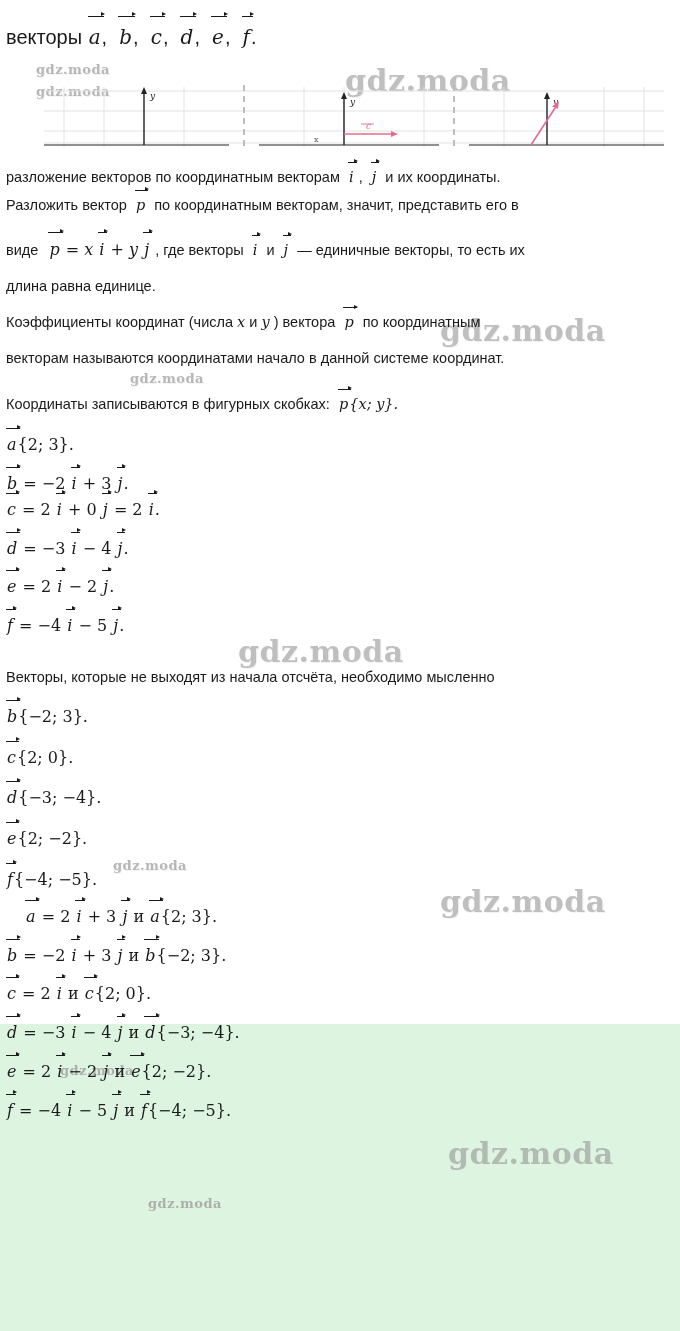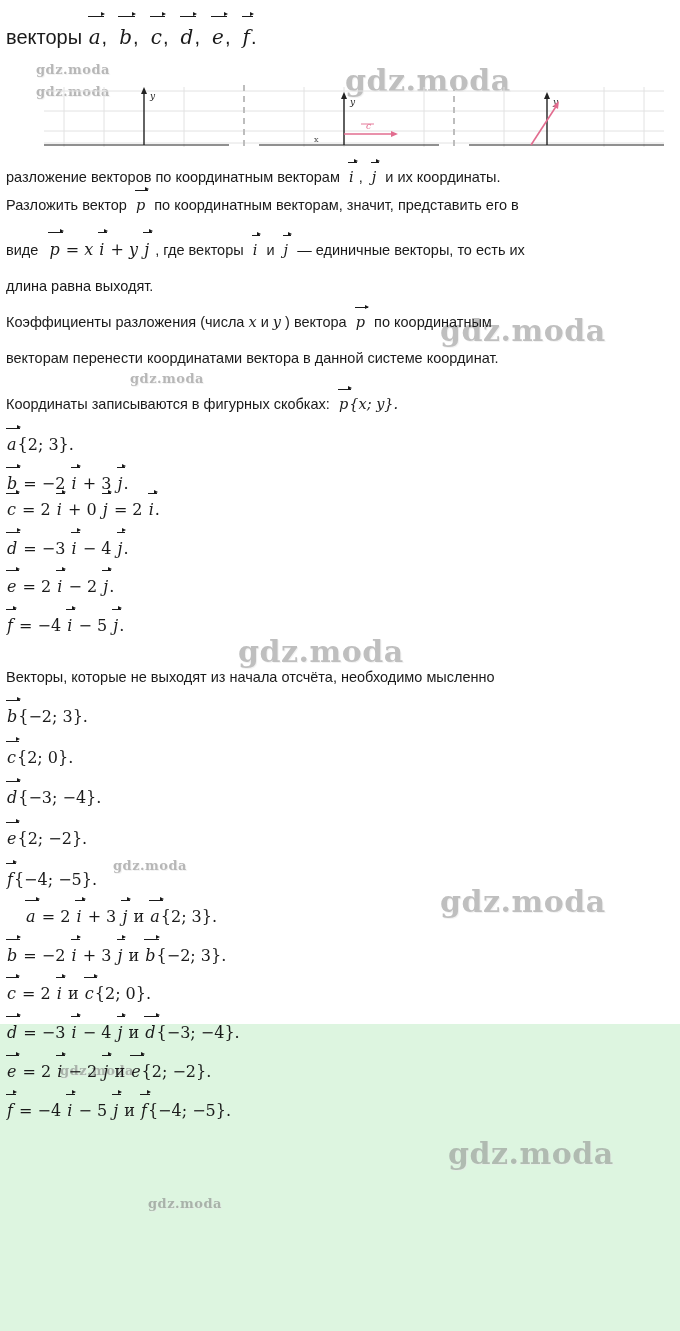--- a/index.html
+++ b/index.html
@@ -188,36 +188,36 @@
         <span class="vec"><span class="it">j</span></span>
       </span>
       <span>, где векторы</span>
       &nbsp;<span class="vec"><span class="it">i</span></span>&nbsp;
       <span>и</span>
       &nbsp;<span class="vec"><span class="it">j</span></span>&nbsp;
       <span>— единичные векторы, то есть их</span>
     </div>
 
     <div class="line" style="margin-top:14px;">
-      <span>длина равна выходят.</span>
+      <span>длина равна единице.</span>
     </div>
 
 
     <div class="line" style="margin-top:14px;">
-      <span>Коэффициенты разложения (числа</span>
+      <span>Коэффициенты координат (числа</span>
       <span class="it">x</span>
       <span>и</span>
       <span class="it">y</span>
       <span>) вектора</span>
       &nbsp;<span class="vec"><span class="it">p</span></span>&nbsp;
       <span>по координатным</span>
     </div>
 
     <div class="line" style="margin-top:14px;">
-      <span>векторам перенести координатами вектора в данной системе координат.</span>
+      <span>векторам называются координатами начало в данной системе координат.</span>
     </div>
 
     <div class="line" style="margin-top:24px;">
       <span>Координаты записываются в фигурных скобках:</span>
       &nbsp;<span class="vec"><span class="it">p</span></span><span class="it">{<span class="it">x</span>;&nbsp;<span class="it">y</span>}.</span>
     </div>
 
     <div class="mathline" style="margin-top:18px;">
       <span class="vec"><span class="it">a</span></span><span>{2;  3}.</span>
     </div>

